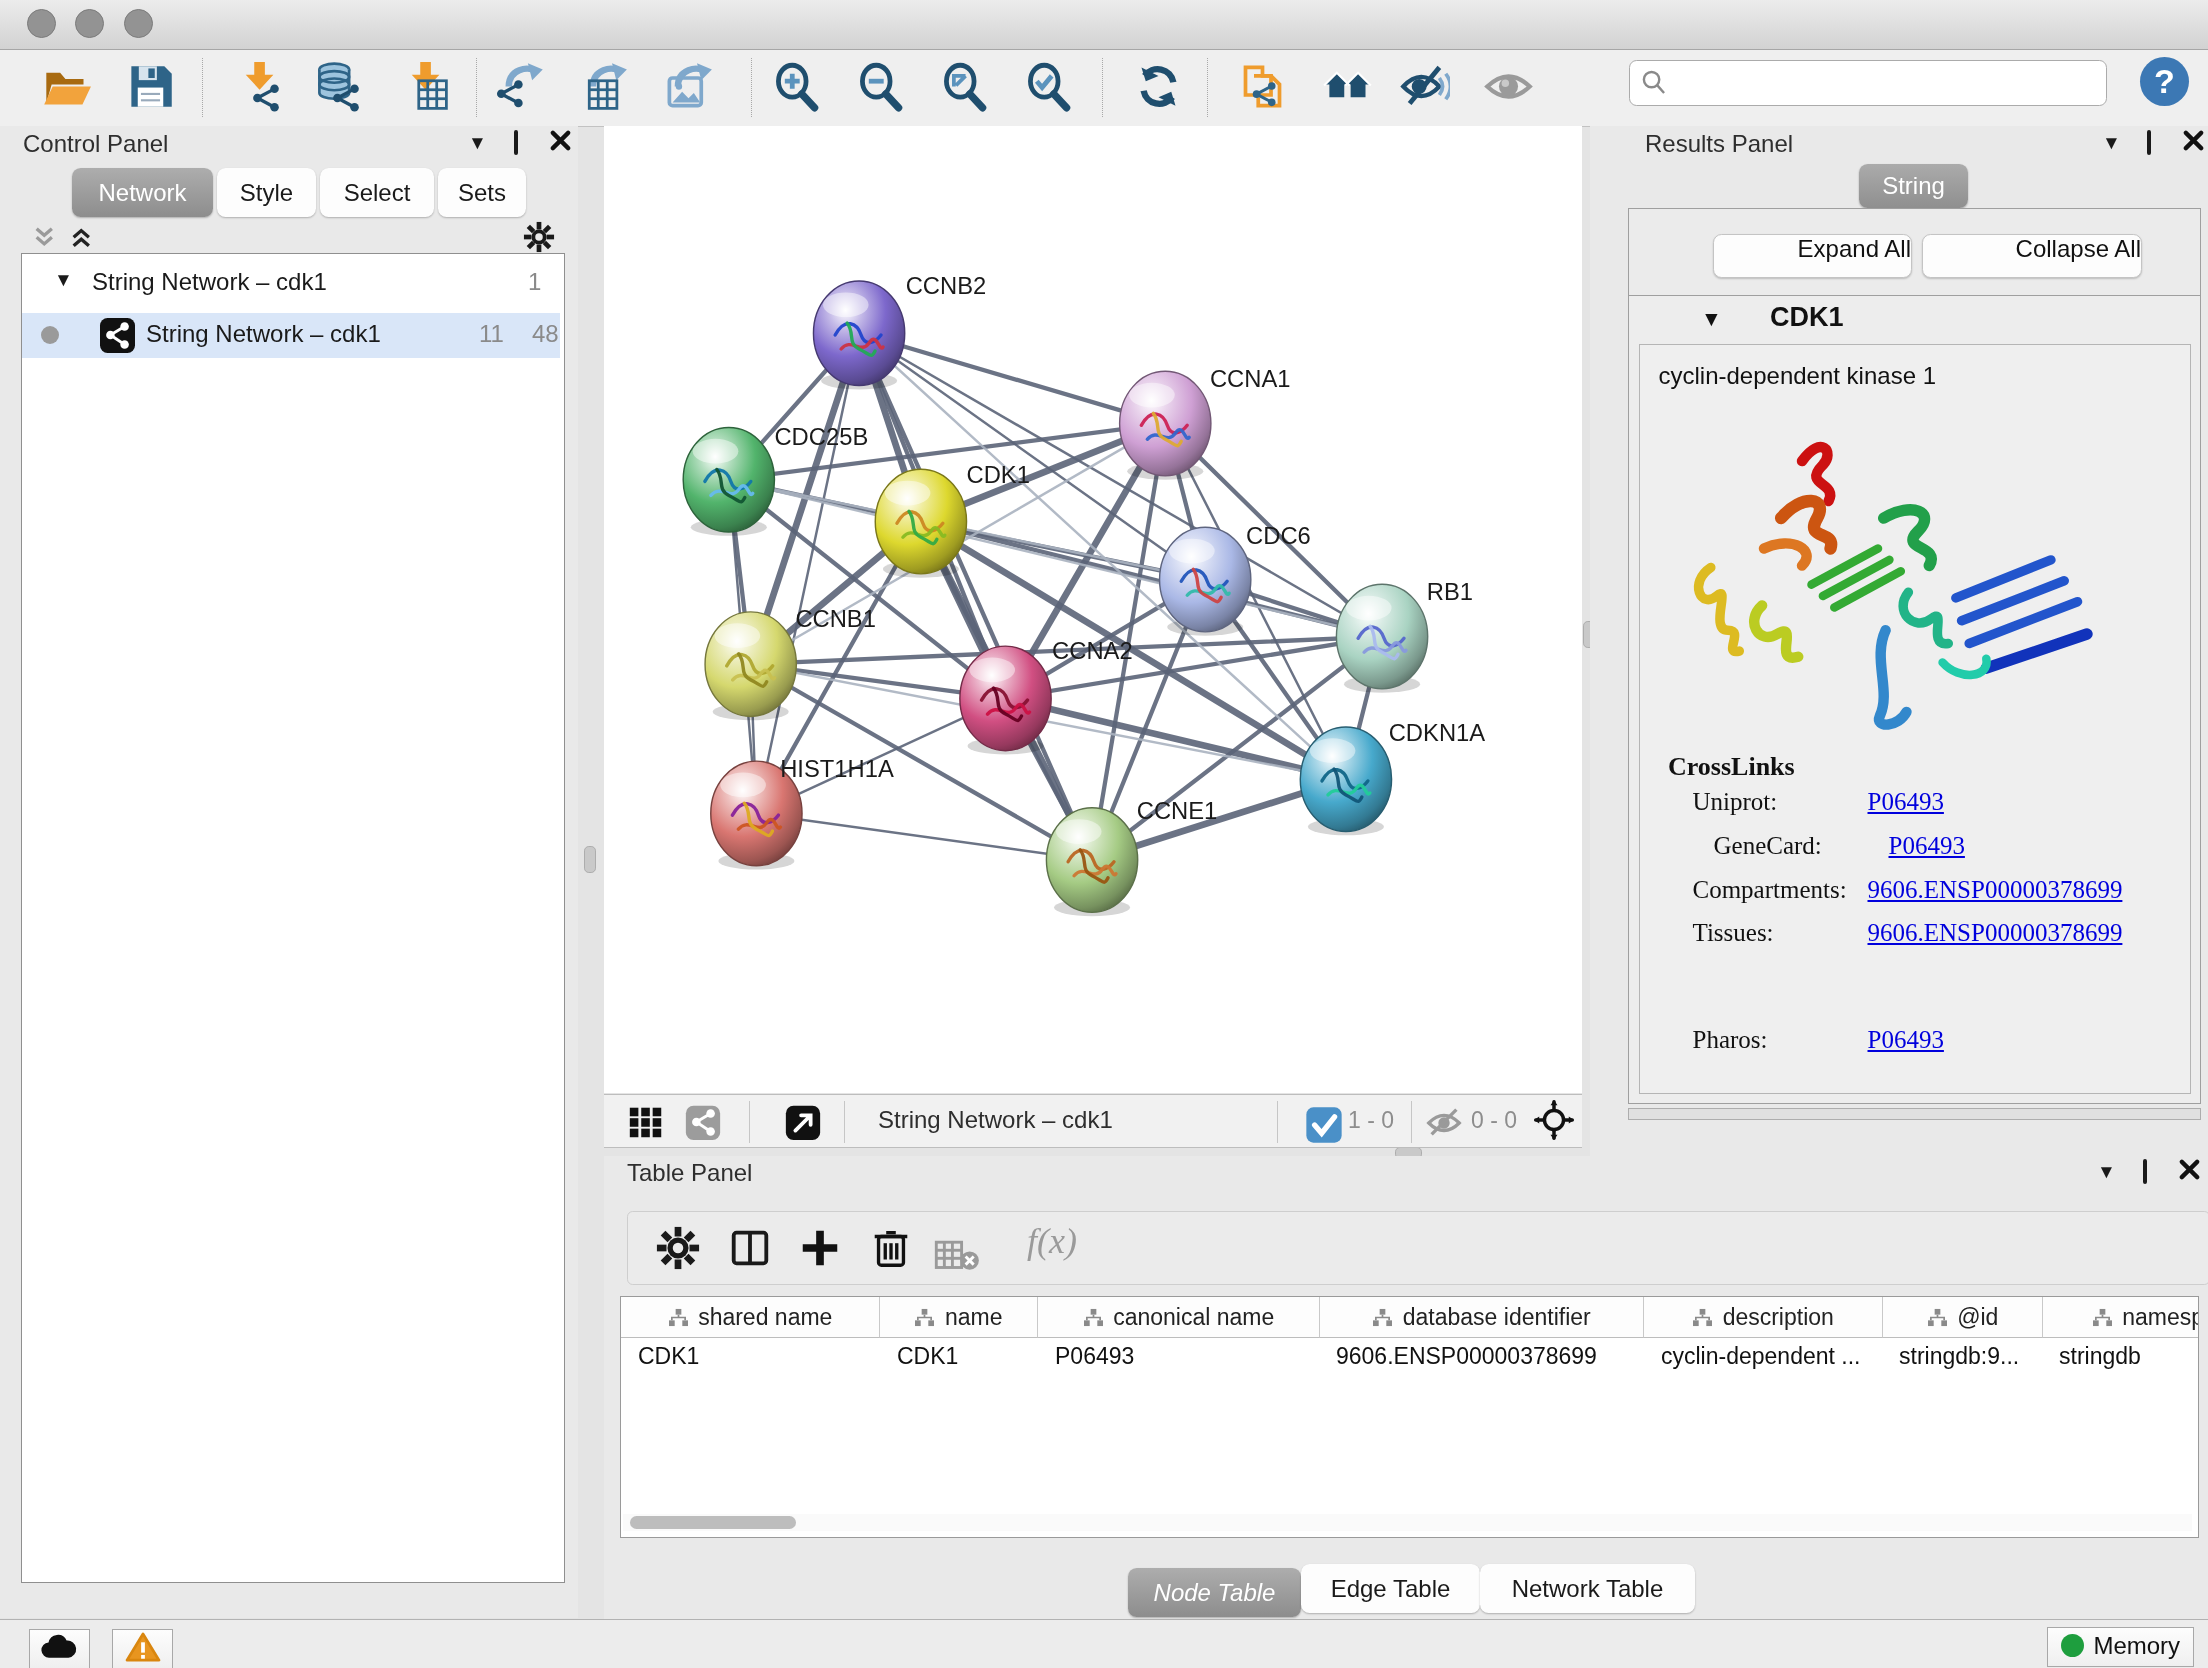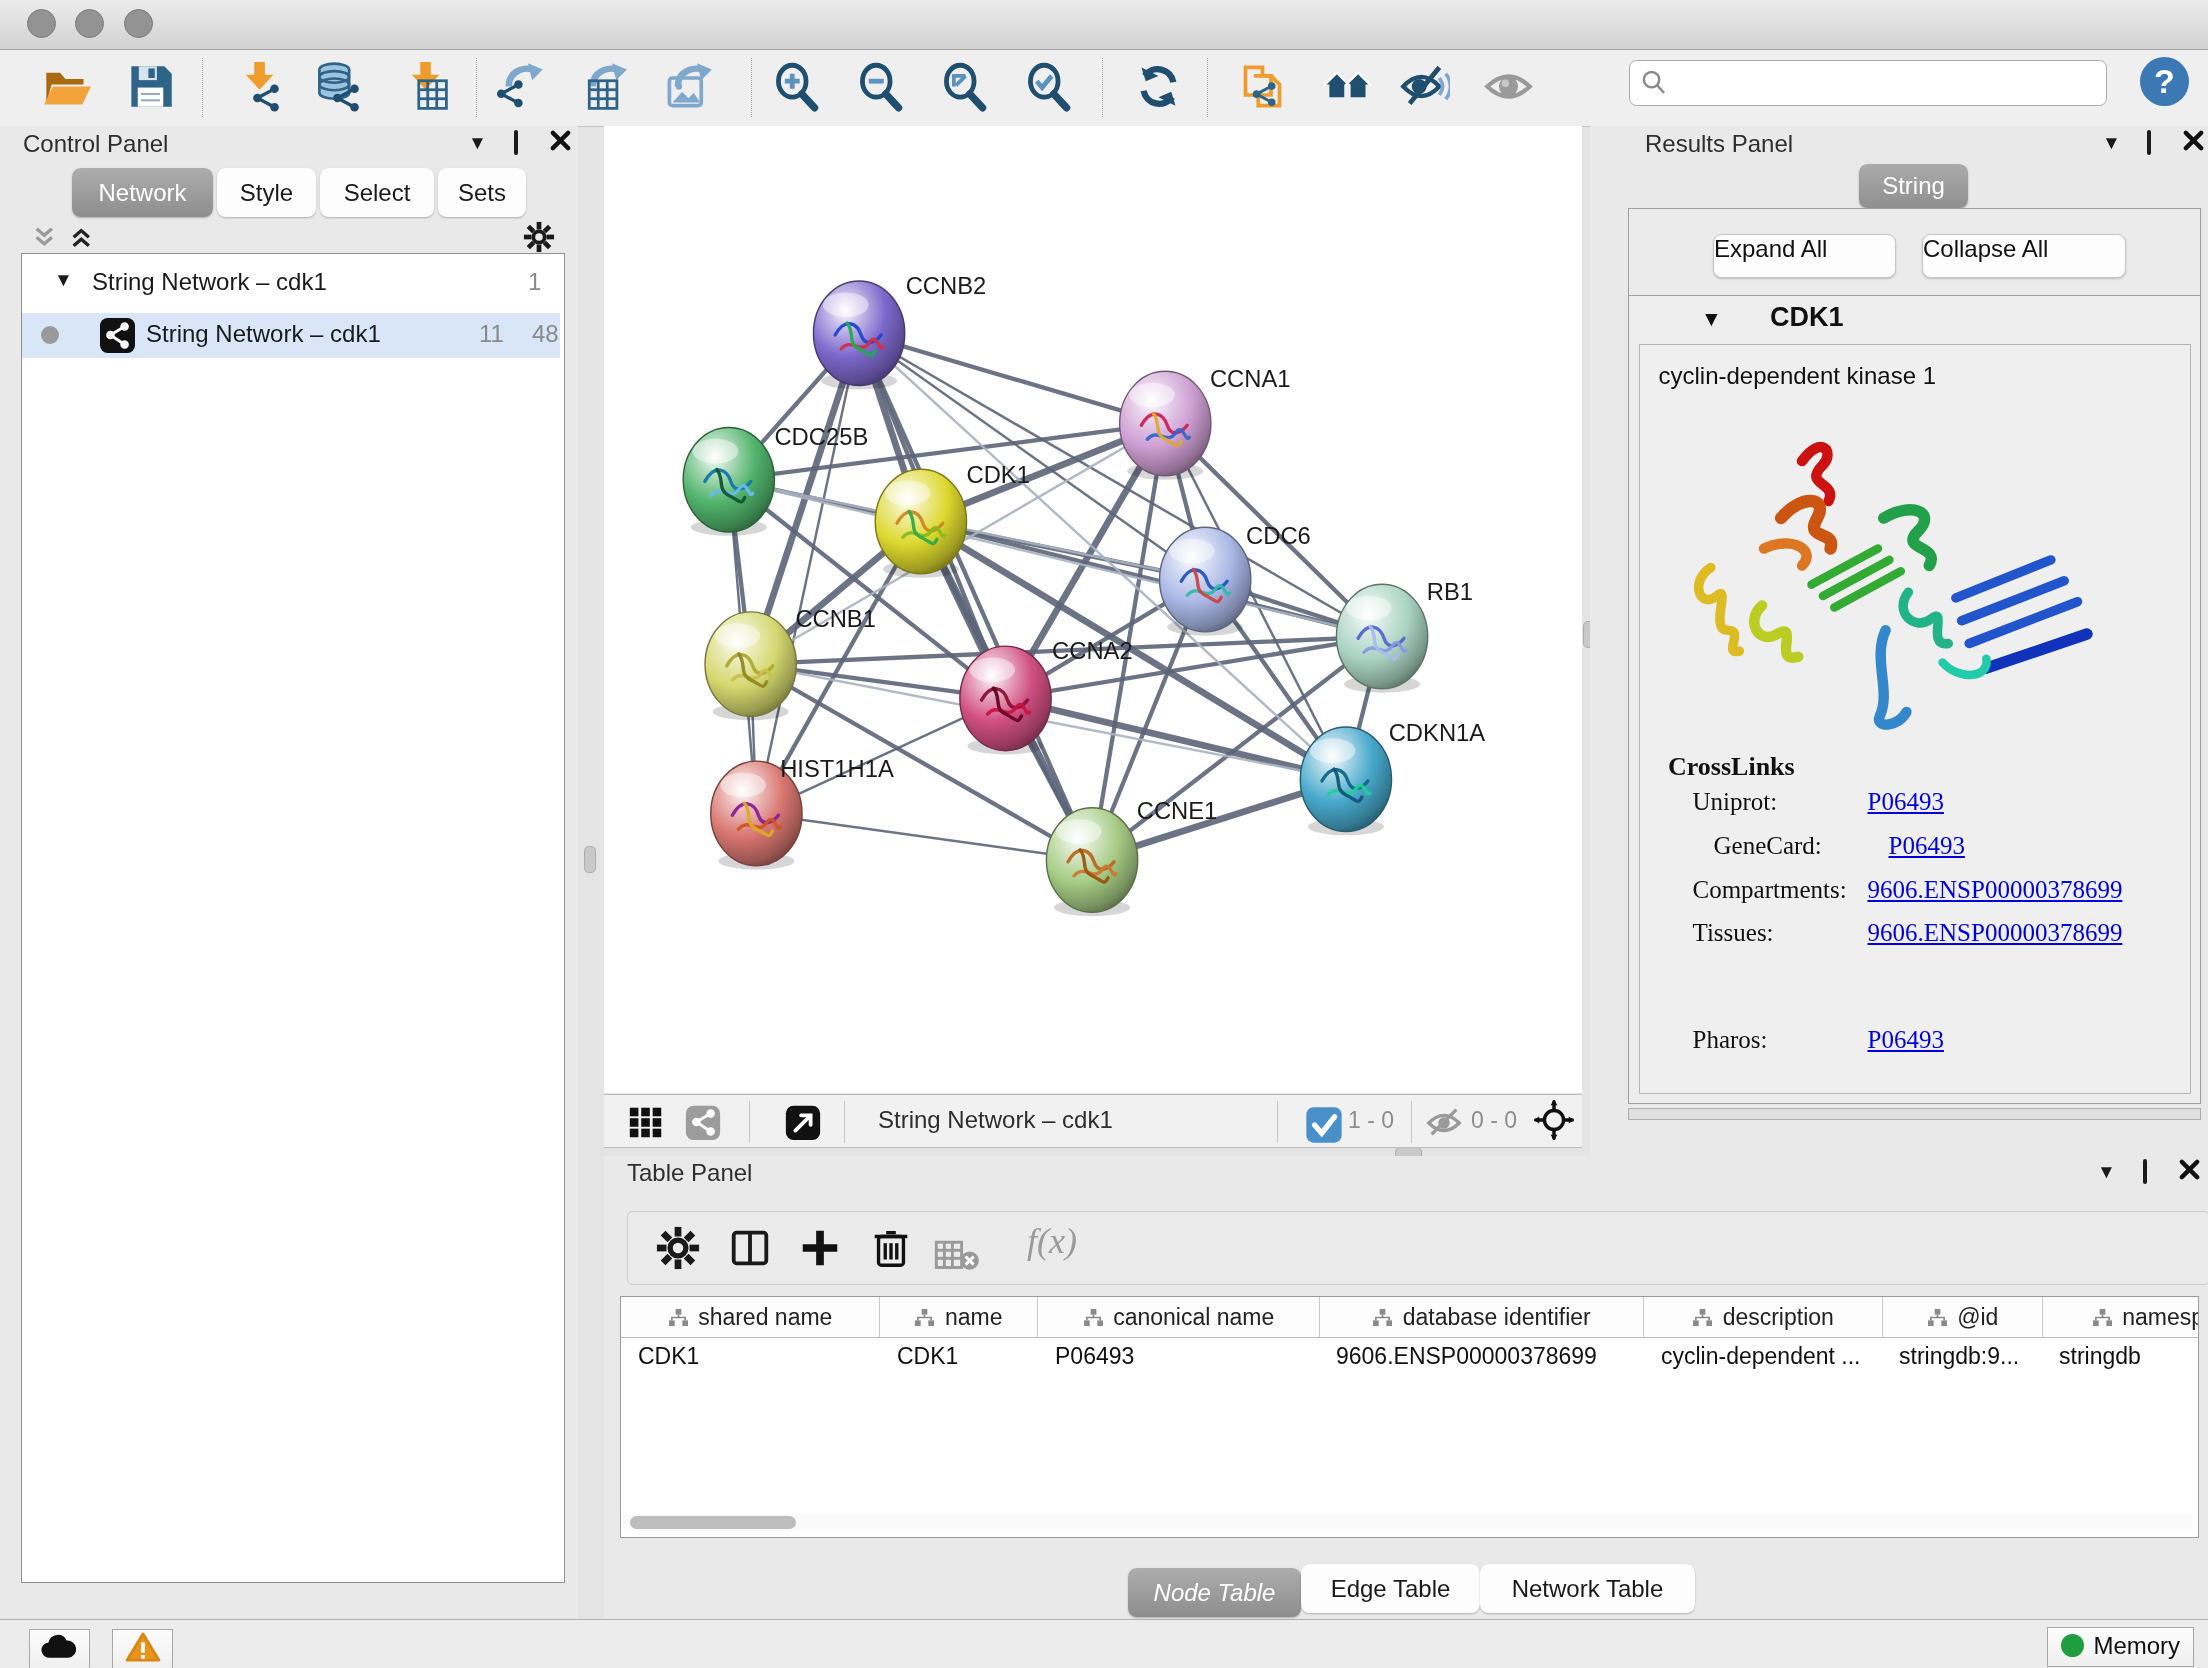--- a/index.html
+++ b/index.html
@@ -63,22 +63,22 @@
   #nf-title{position:absolute;left:274px;top:11.4px;font-size:24px;color:#2e2e2e;}
   .nf-count{position:absolute;top:12.4px;font-size:23px;color:#8d8d8d;}
   
   #results-panel{left:1590px;top:126px;width:618px;height:1492px;background:#e9e9e9;}
   #rp-tab{position:absolute;left:269px;top:38px;width:109px;height:44px;border-radius:8.6px;
     background:linear-gradient(#ababab,#8f8f8f);color:#fff;font-size:24px;text-align:center;
     line-height:44px;cursor:pointer;box-shadow:0 1px 1.9px rgba(0,0,0,.3);}
   #rp-btnbox{position:absolute;left:38px;top:82px;width:571px;height:86px;background:#ebebeb;
     border:1px solid #9f9f9f;}
   .rp-btn{position:absolute;top:25px;height:42px;background:#fdfdfd;border:1px solid #c4c4c4;
-    border-radius:8.6px;font-size:24px;color:#111;text-align:left;cursor:pointer;
-    box-shadow:0 1px 1.9px rgba(0,0,0,.2);}
+    border-radius:8.6px;font-size:24px;color:#111;text-align:right;cursor:pointer;
+    box-shadow:0 1px 1.9px rgba(0,0,0,.2);padding-left:16px;}
   #rp-gene-box{position:absolute;left:38px;top:169px;width:571px;height:807px;background:#ededed;
     border:1px solid #9f9f9f;}
   #rp-gene-head{position:absolute;left:0;top:0;width:100%;height:46px;}
   #rp-gene-head .tri{position:absolute;left:72px;top:11.4px;font-size:21px;color:#111;cursor:pointer;}
   #rp-gene-head .g{position:absolute;left:141px;top:5.7px;font-size:27px;font-weight:bold;color:#111;}
   #rp-inner{position:absolute;left:9.5px;top:48px;width:550px;height:748px;background:#efefef;
     border:1px solid #b5b5b5;}
   #rp-desc{position:absolute;left:19px;top:17px;font-size:24px;color:#111;}
   #protein-art{position:absolute;left:19px;top:61px;}
   #rp-cross{position:absolute;left:28.5px;top:407px;font-family:"Liberation Serif",serif;

